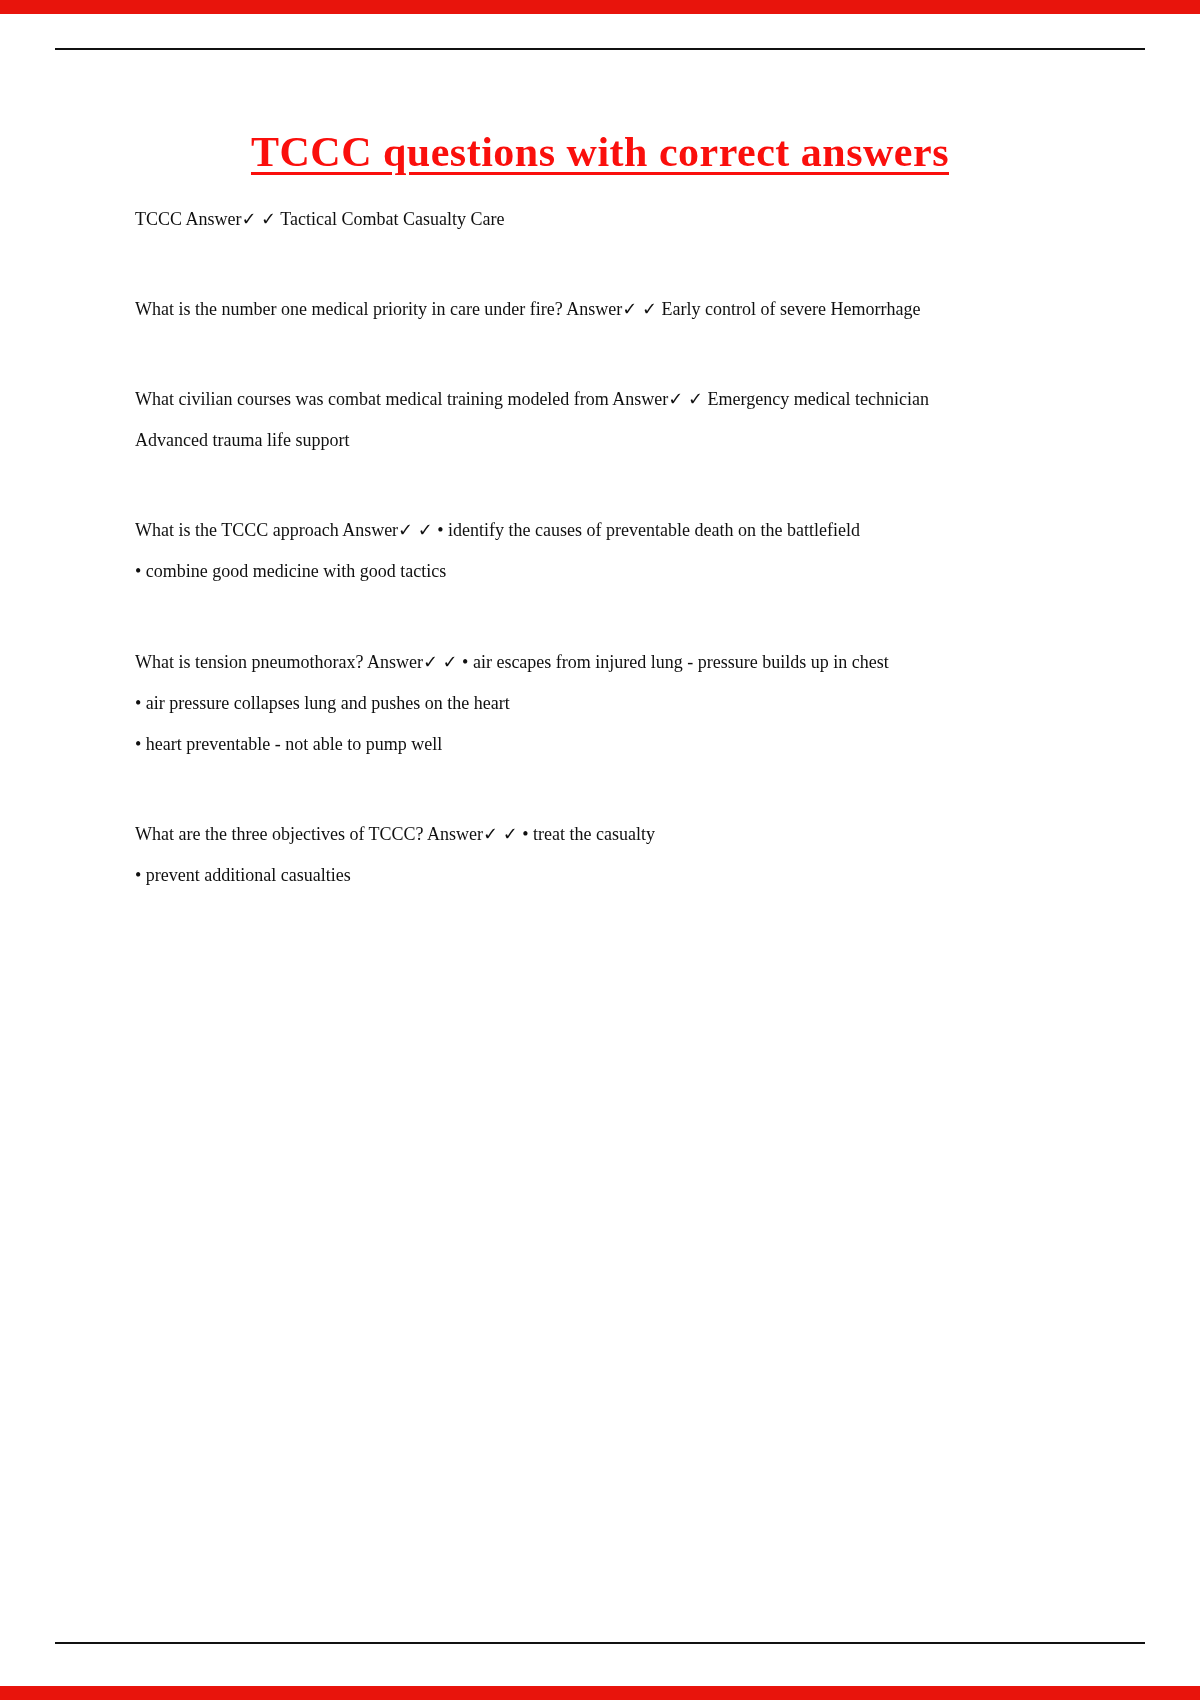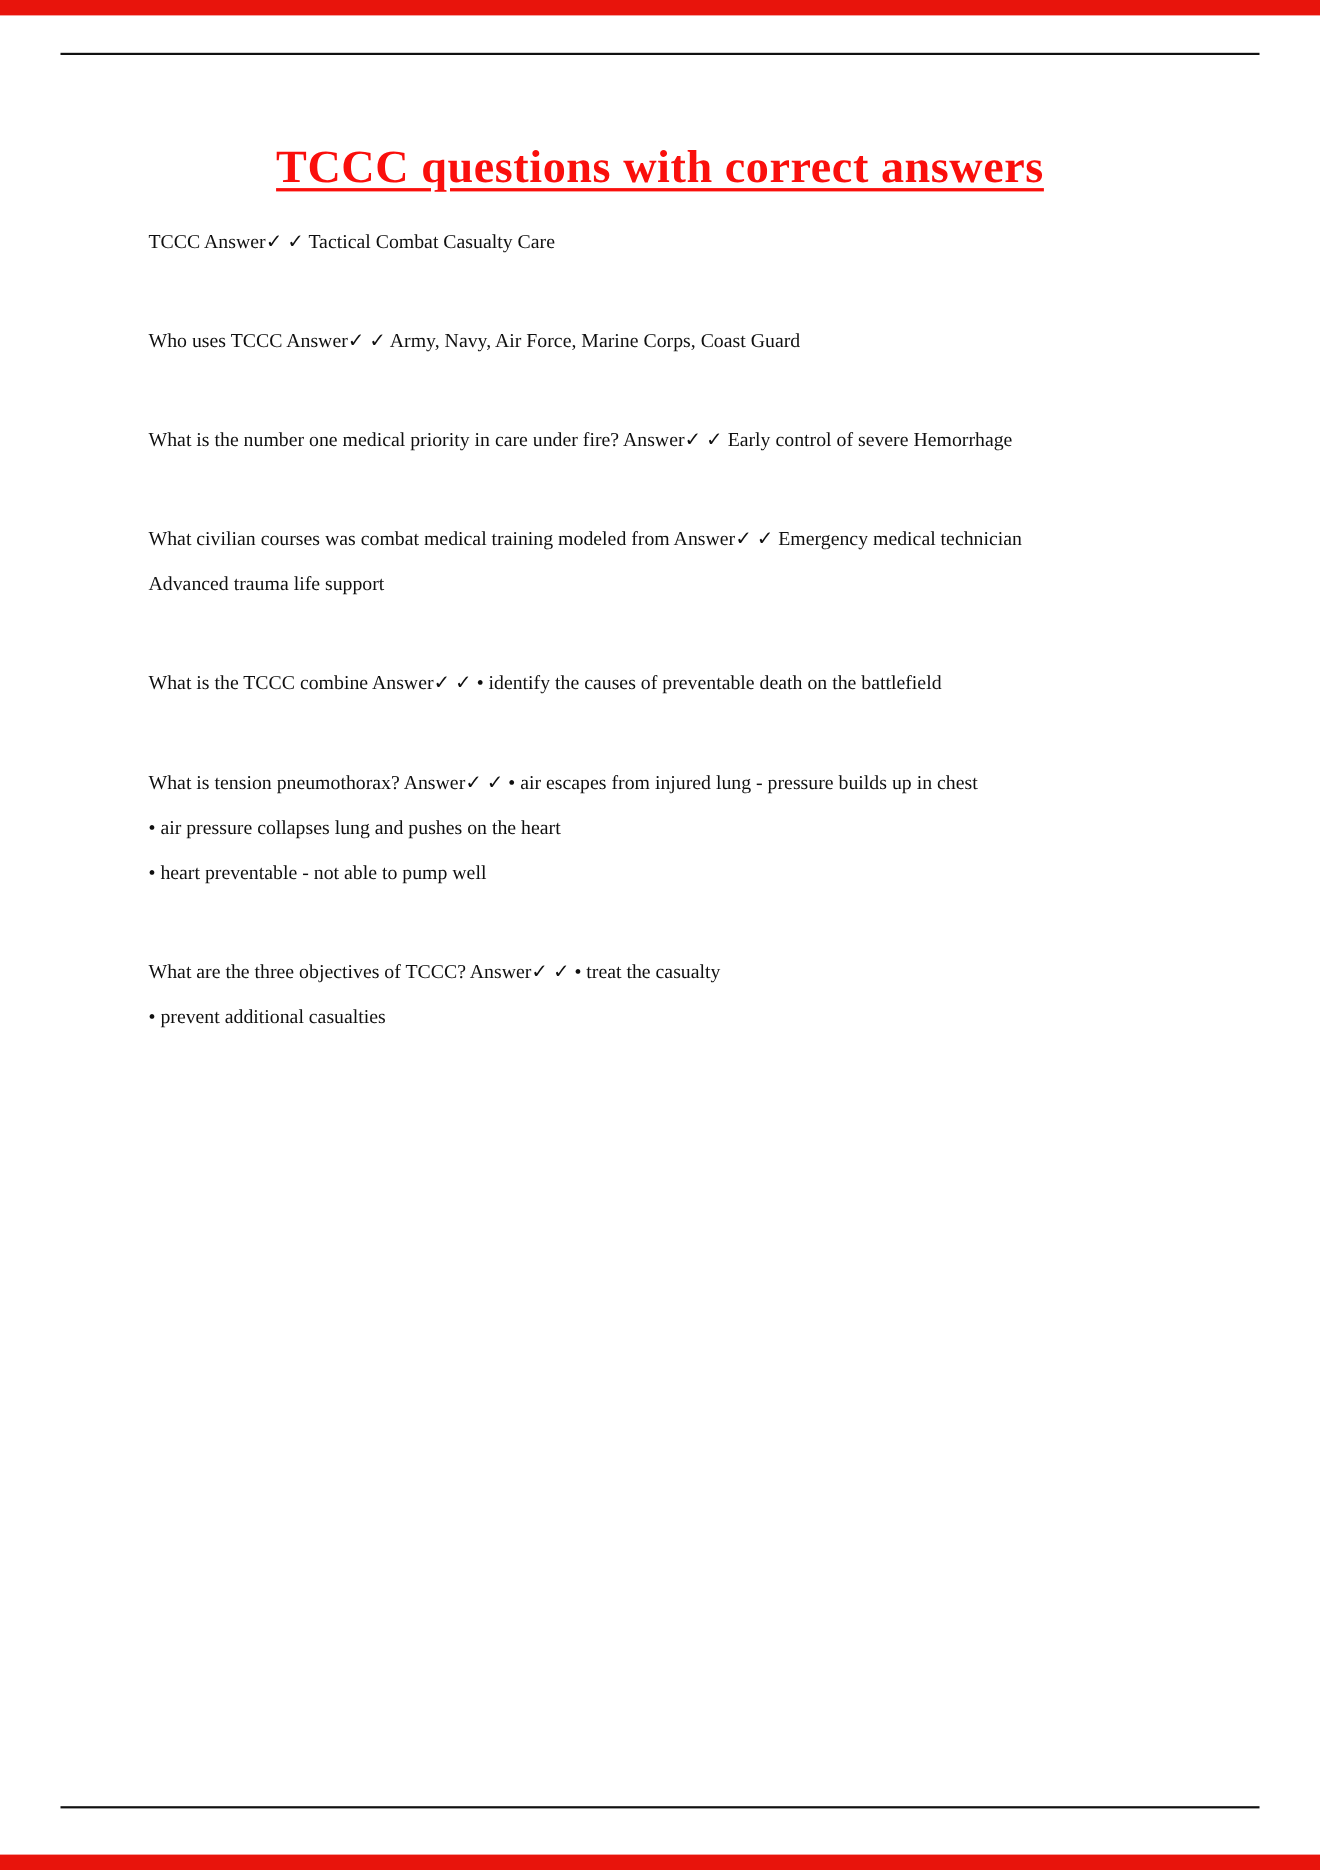--- a/index.html
+++ b/index.html
@@ -81,31 +81,29 @@
   <div class="rule top-rule"></div>
 
   <div class="doc-body">
     <h1 class="title">TCCC questions with correct answers</h1>
 
     <div id="qa-content">
         <div class="qa-block">
           <p class="qa-paragraph">TCCC Answer✓ ✓ Tactical Combat Casualty Care</p>
         </div>
         <div class="qa-block">
-          <p class="qa-paragraph">Who uses TCCC Answer✓ ✓ Army, Navy, Air Force, Marine Corps, Coast Guard</p>
-        </div>
-        <div class="qa-block">
           <p class="qa-paragraph">What is the number one medical priority in care under fire? Answer✓ ✓ Early control of severe Hemorrhage</p>
         </div>
         <div class="qa-block">
           <p class="qa-paragraph">What civilian courses was combat medical training modeled from Answer✓ ✓ Emergency medical technician</p>
           <p class="qa-paragraph">Advanced trauma life support</p>
         </div>
         <div class="qa-block">
-          <p class="qa-paragraph">What is the TCCC combine Answer✓ ✓ • identify the causes of preventable death on the battlefield</p>
+          <p class="qa-paragraph">What is the TCCC approach Answer✓ ✓ • identify the causes of preventable death on the battlefield</p>
+          <p class="qa-paragraph">• combine good medicine with good tactics</p>
         </div>
         <div class="qa-block">
           <p class="qa-paragraph">What is tension pneumothorax? Answer✓ ✓ • air escapes from injured lung - pressure builds up in chest</p>
           <p class="qa-paragraph">• air pressure collapses lung and pushes on the heart</p>
           <p class="qa-paragraph">• heart preventable - not able to pump well</p>
         </div>
         <div class="qa-block">
           <p class="qa-paragraph">What are the three objectives of TCCC? Answer✓ ✓ • treat the casualty</p>
           <p class="qa-paragraph">• prevent additional casualties</p>
         </div>

